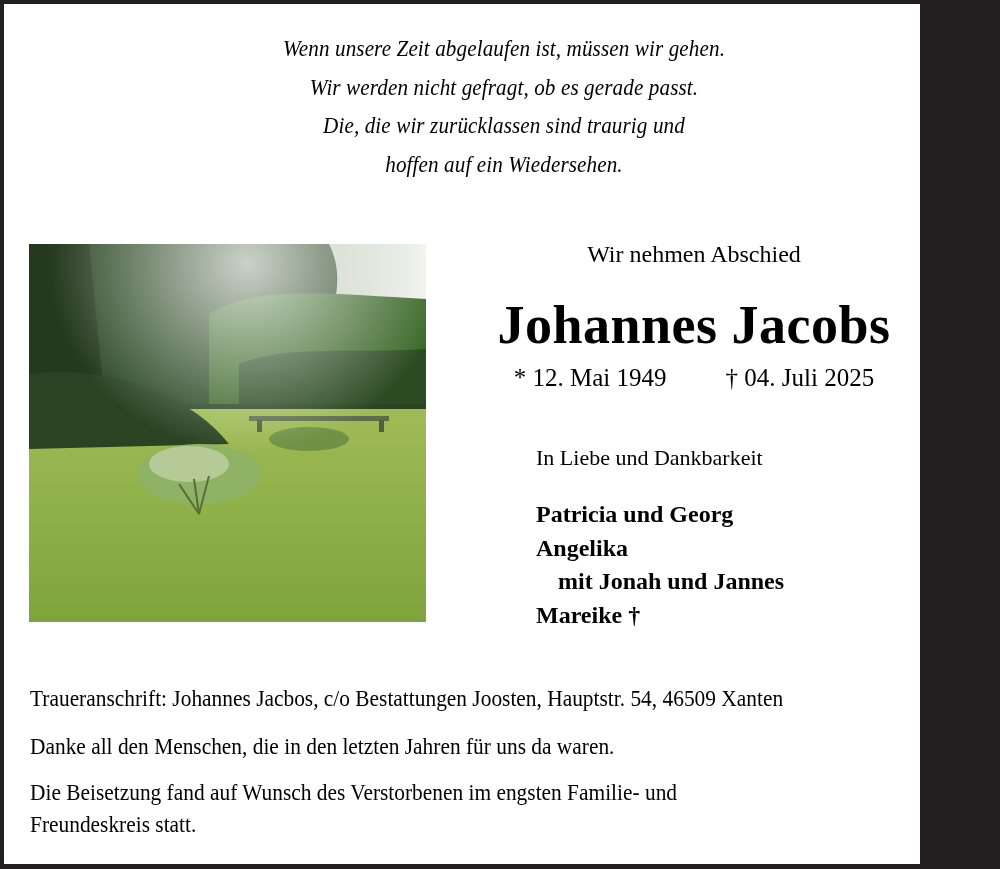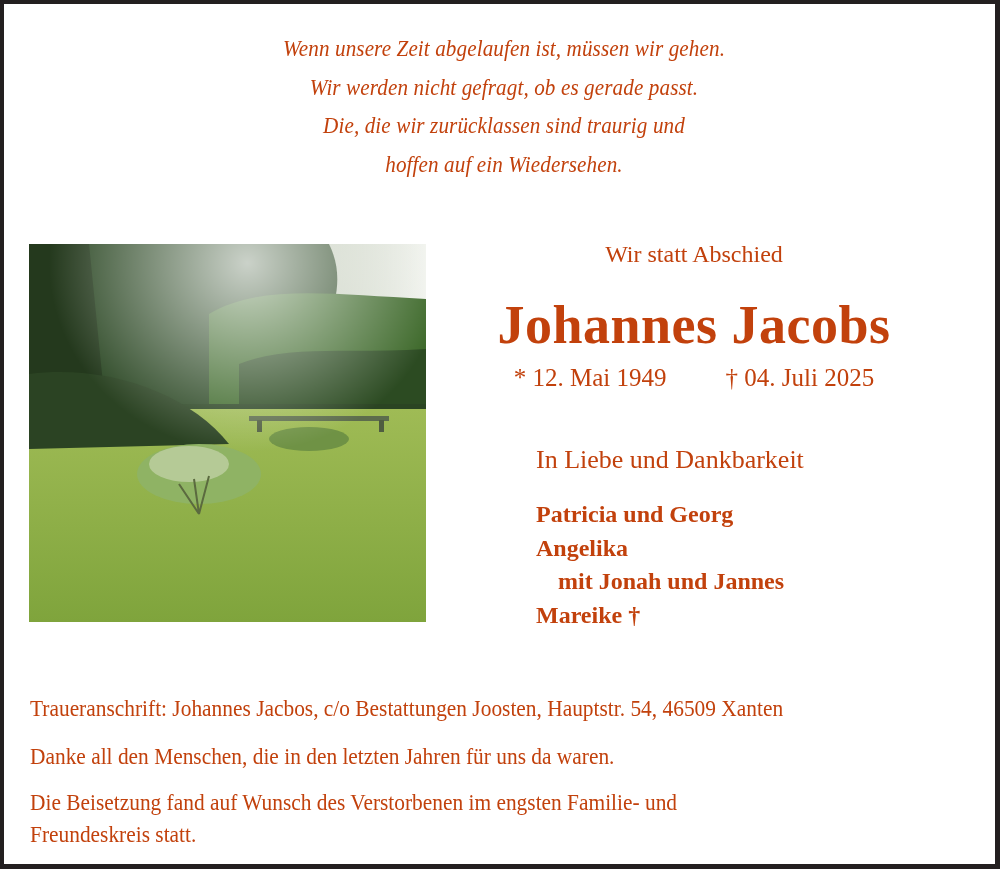--- a/index.html
+++ b/index.html
@@ -1,19 +1,19 @@
 <!DOCTYPE html>
 <html><head>
 <meta charset="utf-8">
 <style>
   html, body { margin:0; padding:0; }
   body { width:1000px; height:869px; background:#231f20; position:relative; overflow:hidden; }
   .card {
-    position:absolute; left:4px; top:4px; width:991px; height:860px;
-    background:#ffffff; color:#c2410c;
+    position:absolute; left:4px; top:4px; width:916px; height:860px;
+    background:#ffffff; color:#000000;
   }
   .poem {
     position:absolute; left:0; top:26px; width:1000px; text-align:center;
     font-family:"Liberation Serif", "DejaVu Serif", serif; font-style:italic;
     font-size:23px; line-height:38.5px; letter-spacing:0.1px;
   }
   .poem div { transform:scaleX(0.92); transform-origin:center; }
   .photo {
     position:absolute; left:25px; top:240px; width:397px; height:378px; overflow:hidden;
   }
@@ -27,30 +27,30 @@
     position:absolute; left:0; top:290px; width:500px; text-align:center;
     font-family:"Liberation Serif", serif; font-weight:bold; font-size:54px; letter-spacing:0.5px;
   }
   .dates {
     position:absolute; left:0; top:360px; width:500px; text-align:center;
     font-family:"Liberation Serif", serif; font-size:25px;
   }
   .dates span + span { margin-left:59px; }
   .love {
     position:absolute; left:92px; top:441px;
-    font-family:"Liberation Serif", serif; font-size:26px;
+    font-family:"Liberation Serif", serif; font-size:22px;
   }
   .family {
     position:absolute; left:92px; top:494px;
     font-family:"Liberation Serif", serif; font-weight:bold; font-size:24px; line-height:33.5px;
   }
   .family .indent { padding-left:22px; }
   .footer {
     position:absolute; left:26px; top:680px; width:950px;
-    font-family:"Liberation Serif", serif; font-size:23px;margin-top:10px;
+    font-family:"Liberation Serif", serif; font-size:23px;
   }
   .footer p { margin:0; transform:scaleX(0.93); transform-origin:left; white-space:nowrap; }
   .footer p.addr { line-height:30px; margin-bottom:18px; }
   .footer p.thanks { line-height:30px; margin-bottom:15px; }
   .footer p.burial { line-height:32px; }
 </style>
 </head>
 <body>
 
 <div class="card">
@@ -92,21 +92,21 @@
       <rect x="350" y="176" width="5" height="12" fill="#4f5d40"></rect>
       <ellipse cx="170" cy="230" rx="62" ry="30" fill="#8fb364"></ellipse>
       <ellipse cx="160" cy="220" rx="40" ry="18" fill="#cfd9b8" opacity="0.6"></ellipse>
       <path d="M170 270 L165 235 M170 270 L180 232 M170 270 L150 240" stroke="#5b6a3f" stroke-width="2"></path>
       <ellipse cx="280" cy="195" rx="40" ry="12" fill="#6f9245"></ellipse>
       <rect x="0" y="0" width="397" height="378" fill="url(#glow)"></rect>
     </svg>
   </div>
 
   <div class="right-col">
-    <div class="farewell">Wir statt Abschied</div>
+    <div class="farewell">Wir nehmen Abschied</div>
     <div class="name">Johannes Jacobs</div>
     <div class="dates">
       <span>* 12. Mai 1949</span><span>† 04. Juli 2025</span>
     </div>
     <div class="love">In Liebe und Dankbarkeit</div>
     <div class="family">
       <div>Patricia und Georg</div>
       <div>Angelika</div>
       <div class="indent">mit Jonah und Jannes</div>
       <div>Mareike †</div>

